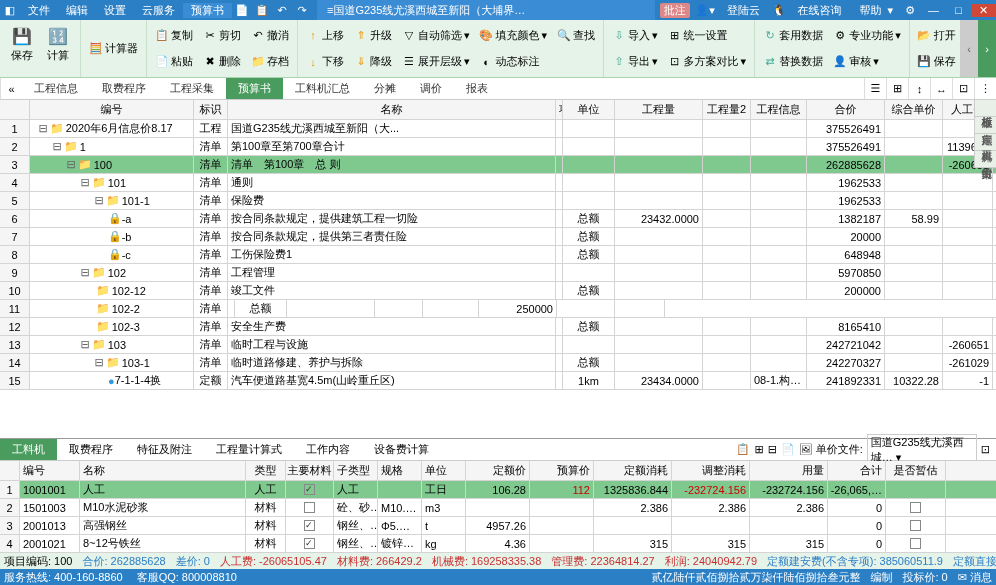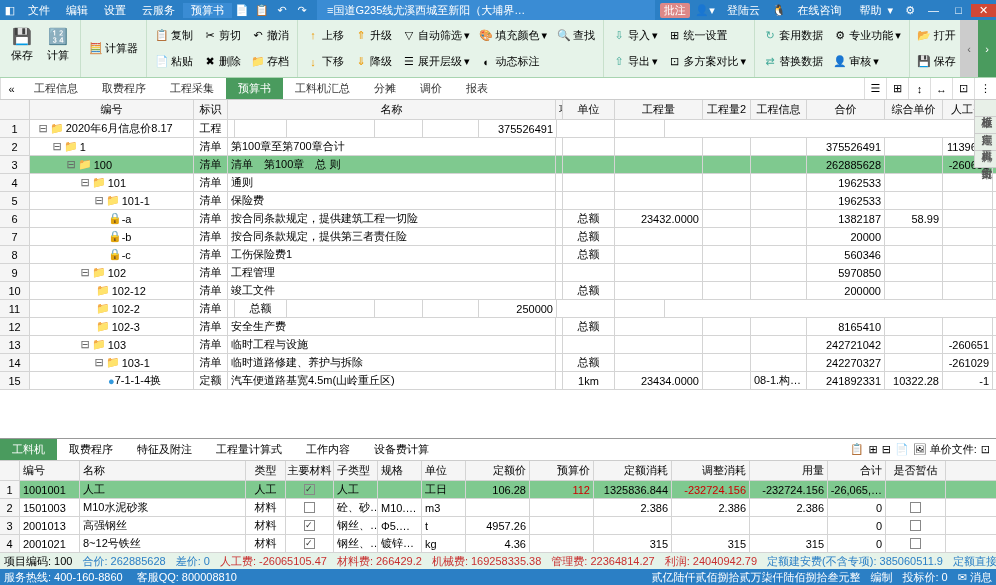--- a/index.html
+++ b/index.html
@@ -289,20 +289,21 @@
         <div class="cell c-qtype center">工程信息</div>
         <div class="cell c-total center">合价</div>
         <div class="cell c-unitprice center">综合单价</div>
         <div class="cell c-labor center">人工费</div>
       </div>
       <div id="main-rows">
             <div class="grid-row">
     <div class="cell c-rownum">1</div>
     <div class="cell c-code" style="padding-left:8px"><span class="tree-icon">⊟</span><span class="folder-icon">📁</span> 2020年6月信息价8.17</div>
     <div class="cell c-mark">工程</div>
+    <div class="cell c-name">国道G235线尤溪西城至新阳（大...</div>
     <div class="cell c-feat"></div>
     <div class="cell c-unit"></div>
     <div class="cell c-qty num"></div>
     <div class="cell c-qty2"></div>
     <div class="cell c-qtype"></div>
     <div class="cell c-total num">375526491</div>
     <div class="cell c-unitprice num"></div>
     <div class="cell c-labor num"></div>
             </div>
             <div class="grid-row">
@@ -392,21 +393,21 @@
             <div class="grid-row">
     <div class="cell c-rownum">8</div>
     <div class="cell c-code" style="padding-left:78px"><span style="color:#e8a33d">🔒</span> -c</div>
     <div class="cell c-mark">清单</div>
     <div class="cell c-name">工伤保险费1</div>
     <div class="cell c-feat"></div>
     <div class="cell c-unit">总额</div>
     <div class="cell c-qty num"></div>
     <div class="cell c-qty2"></div>
     <div class="cell c-qtype"></div>
-    <div class="cell c-total num">560346</div>
+    <div class="cell c-total num">648948</div>
     <div class="cell c-unitprice num"></div>
     <div class="cell c-labor num"></div>
             </div>
             <div class="grid-row">
     <div class="cell c-rownum">9</div>
     <div class="cell c-code" style="padding-left:50px"><span class="tree-icon">⊟</span><span class="folder-icon">📁</span> 102</div>
     <div class="cell c-mark">清单</div>
     <div class="cell c-name">工程管理</div>
     <div class="cell c-feat"></div>
     <div class="cell c-unit"></div>
@@ -513,20 +514,21 @@
               <div class="bottom-tab">工作内容</div>
               <div class="bottom-tab">设备费计算</div>
             </div>
         <div class="spacer" style="flex:1"></div>
         <div class="info">
           <span>📋</span>
           <span>⊞</span>
           <span>⊟</span>
           <span>📄</span>
           <span>🖼 <span>单价文件:</span></span>
+          <span style="border:1px solid #ccc;padding:0 3px;width:110px;overflow:hidden;display:inline-block"><span>国道G235线尤溪西城…</span> ▾</span>
           <span>⊡</span>
         </div>
       </div>
       <div class="bottom-grid">
         <div class="grid-header">
           <div class="b-cell bc-num"></div>
           <div class="b-cell bc-code">编号</div>
           <div class="b-cell bc-name">名称</div>
           <div class="b-cell bc-type">类型</div>
           <div class="b-cell bc-main">主要材料</div>

